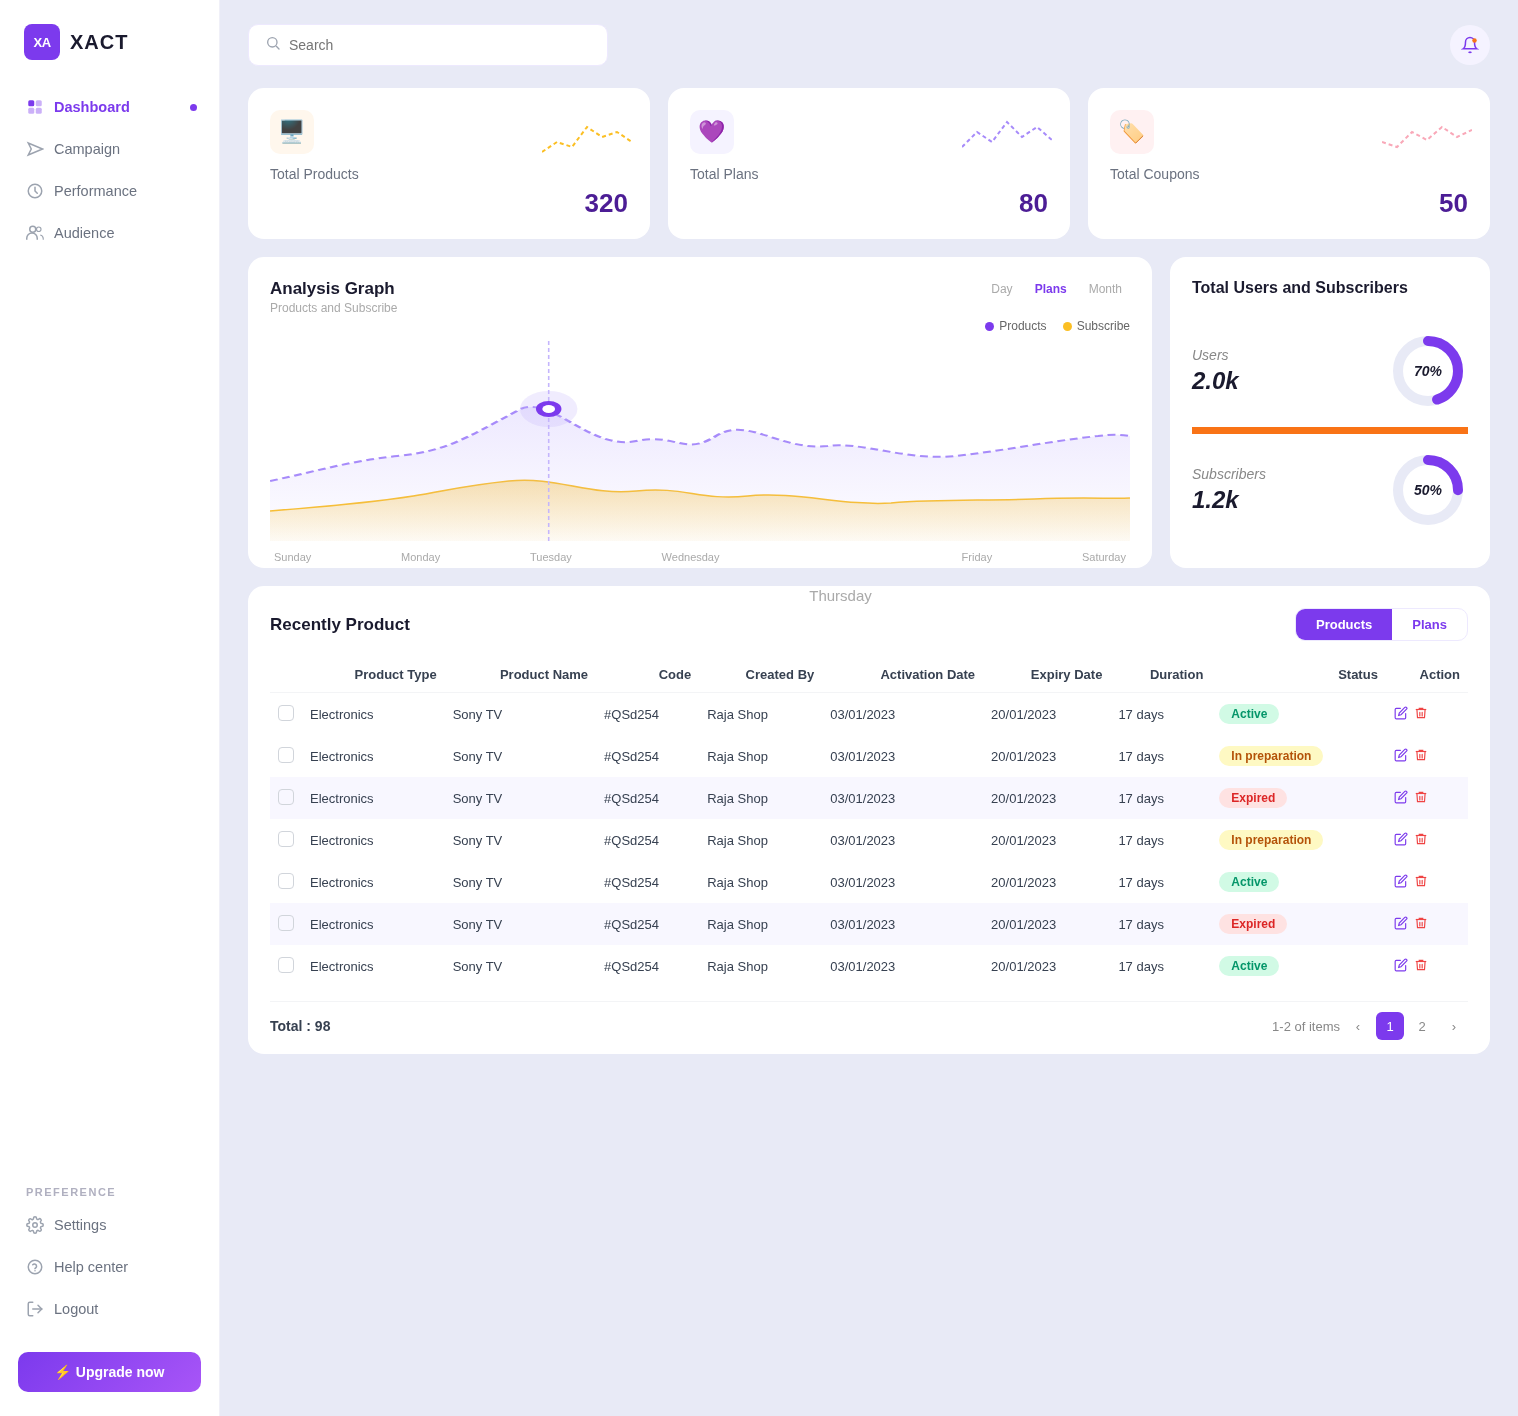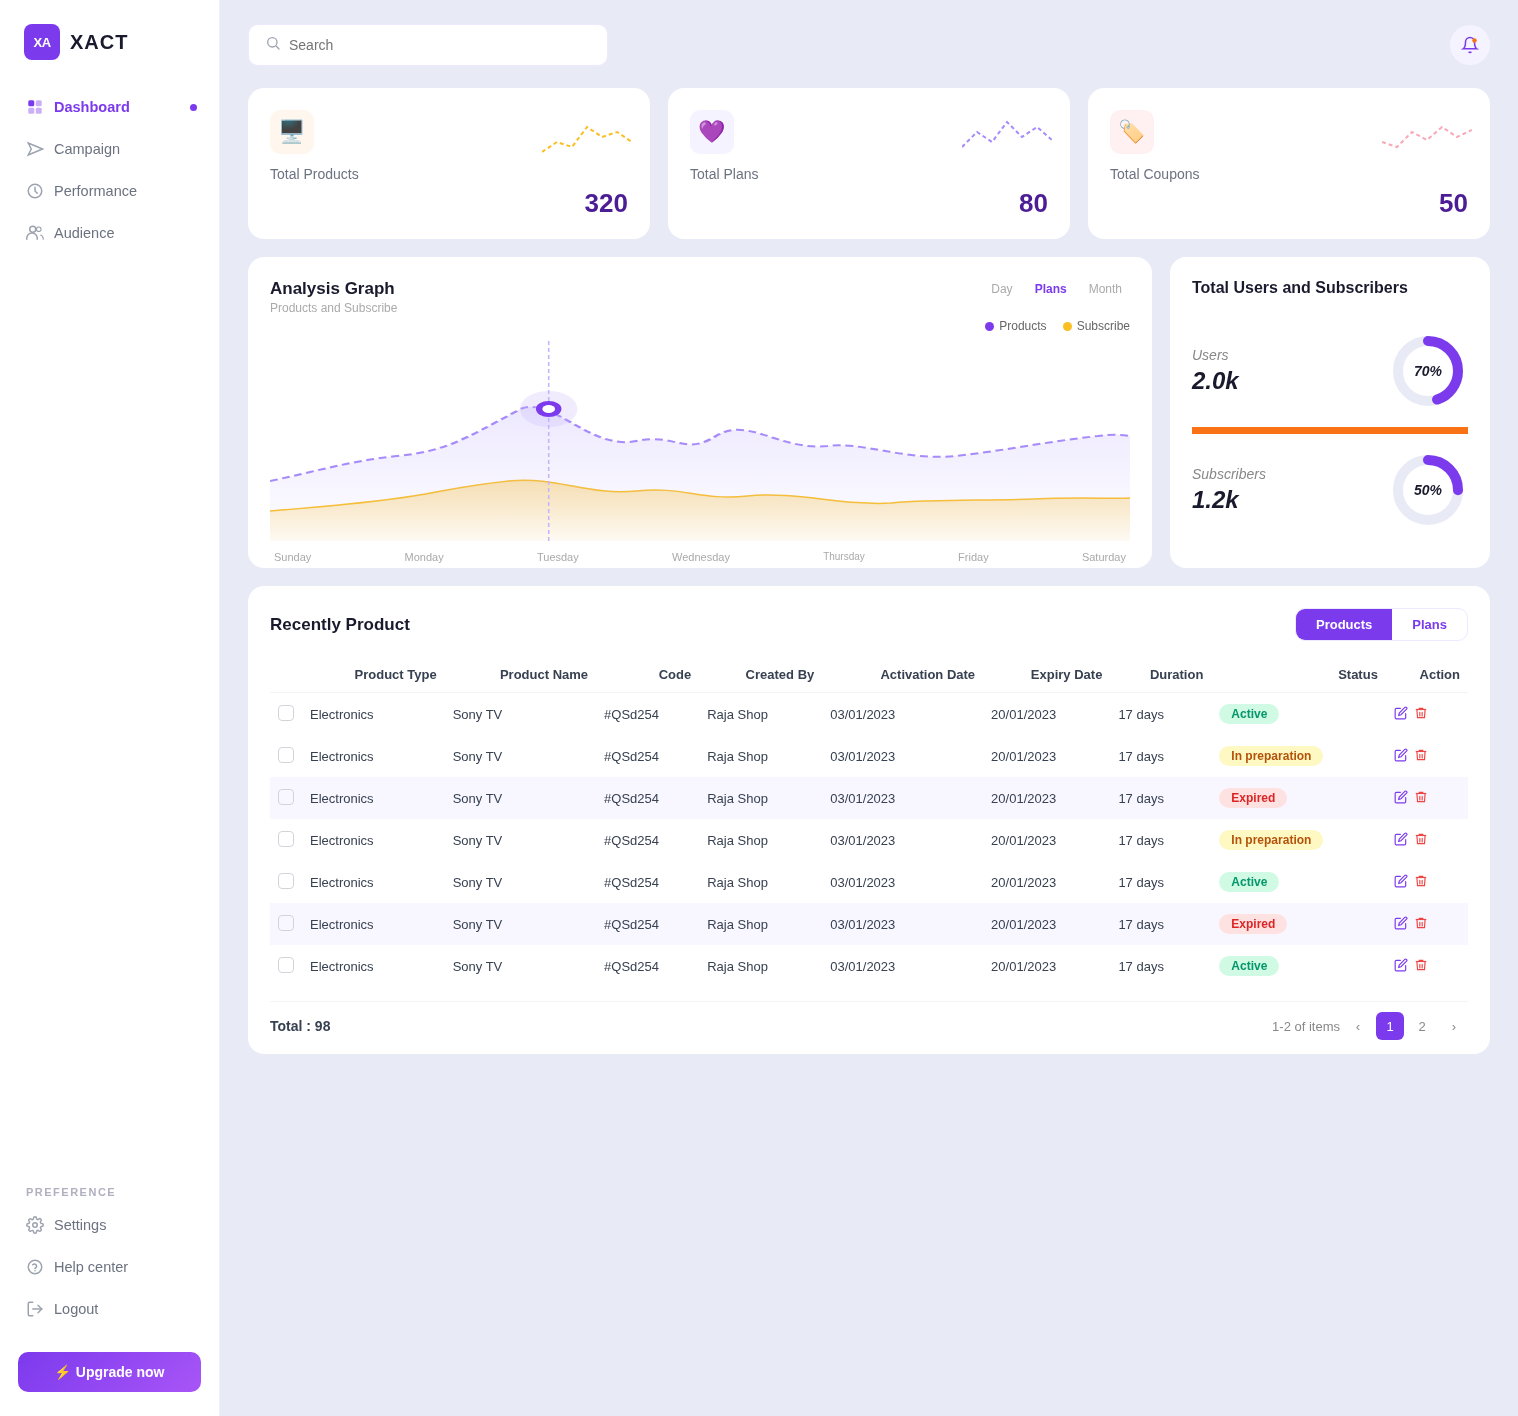--- a/index.html
+++ b/index.html
@@ -596,21 +596,21 @@
           <circle cx="175" cy="68" r="18" fill="#c4b5fd" opacity="0.25"></circle>
           <circle cx="175" cy="68" r="8" fill="#7c3aed"></circle>
           <circle cx="175" cy="68" r="4" fill="#fff"></circle>
         </svg>
         
         <div style="display:flex;justify-content:space-between;margin-top:6px;padding:0 4px;">
           <span style="font-size:11px;color:#aaa;">Sunday</span>
           <span style="font-size:11px;color:#aaa;">Monday</span>
           <span style="font-size:11px;color:#aaa;">Tuesday</span>
           <span style="font-size:11px;color:#aaa;">Wednesday</span>
-          <span style="font-size:10px;color:#aaa;">Thursday</span>
+          <span style="font-size:15px;color:#aaa;margin-top:36px;">Thursday</span>
           <span style="font-size:11px;color:#aaa;">Friday</span>
           <span style="font-size:11px;color:#aaa;">Saturday</span>
         </div>
       </div>
     </div>
 
     <div class="users-card">
       <div class="users-title">Total Users and Subscribers</div>
 
       <div class="user-stat-row">

